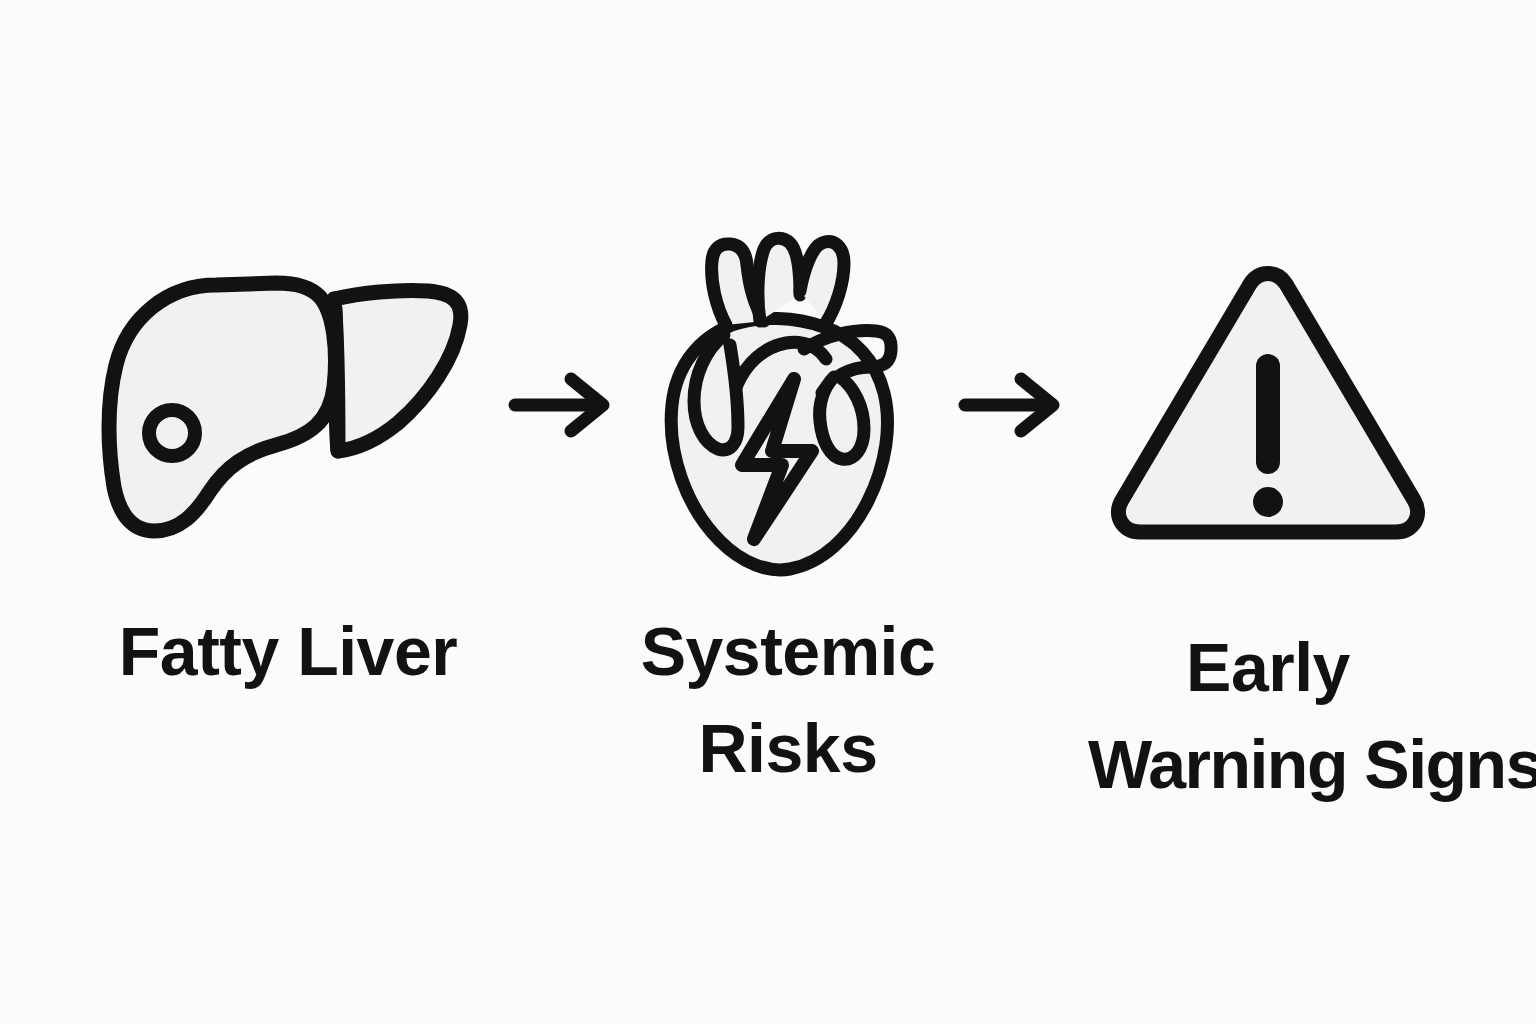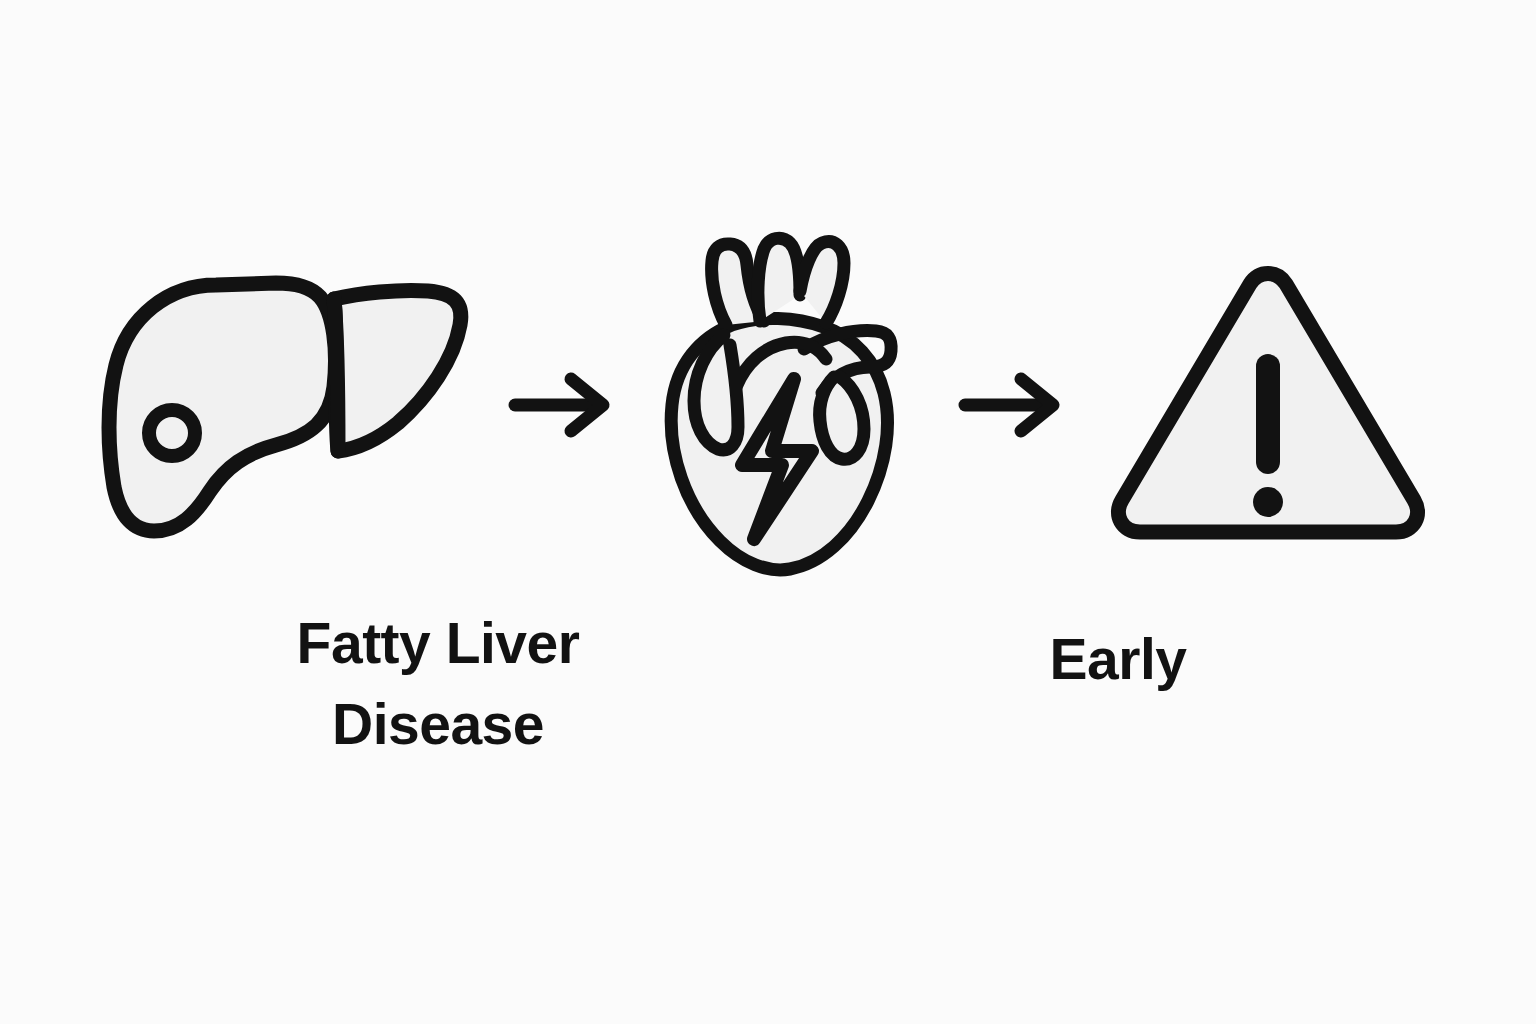--- a/index.html
+++ b/index.html
@@ -65,21 +65,21 @@
     display: flex;
     flex-direction: row;
     align-items: flex-start;
     justify-content: center;
   }
   .caption {
     text-align: center;
     color: #121212;
     font-family: "Liberation Sans", sans-serif;
     font-weight: bold;
-    font-size: 57px;
+    font-size: 68px;
     line-height: 1.42;
     letter-spacing: -0.5px;
   }
   .caption-liver   { width: 400px; }
   .caption-heart   { width: 300px; }
   .caption-warning { width: 360px; margin-top: 16px; }
   .caption-spacer  { width: 150px; }
 
   .caption-line { display: block; white-space: nowrap; }
   .caption-wide { letter-spacing: -1.5px; }
@@ -207,27 +207,31 @@
         <circle cx="160" cy="242" r="15" fill="#121212"></circle>
       </svg>
     </div>
 
   </div>
 
   <div class="caption-row">
 
     <div class="caption caption-liver">
       <span class="caption-line">Fatty Liver</span>
-      <span class="caption-line">Disease</span>
     </div>
 
     <div class="caption-spacer"></div>
 
+    <div class="caption caption-heart">
+      <span class="caption-line">Systemic</span>
+      <span class="caption-line">Risks</span>
+    </div>
 
     <div class="caption-spacer"></div>
 
     <div class="caption caption-warning">
       <span class="caption-line">Early</span>
+      <span class="caption-line caption-wide">Warning Signs</span>
     </div>
 
   </div>
 
 </div>
 
 </body></html>

